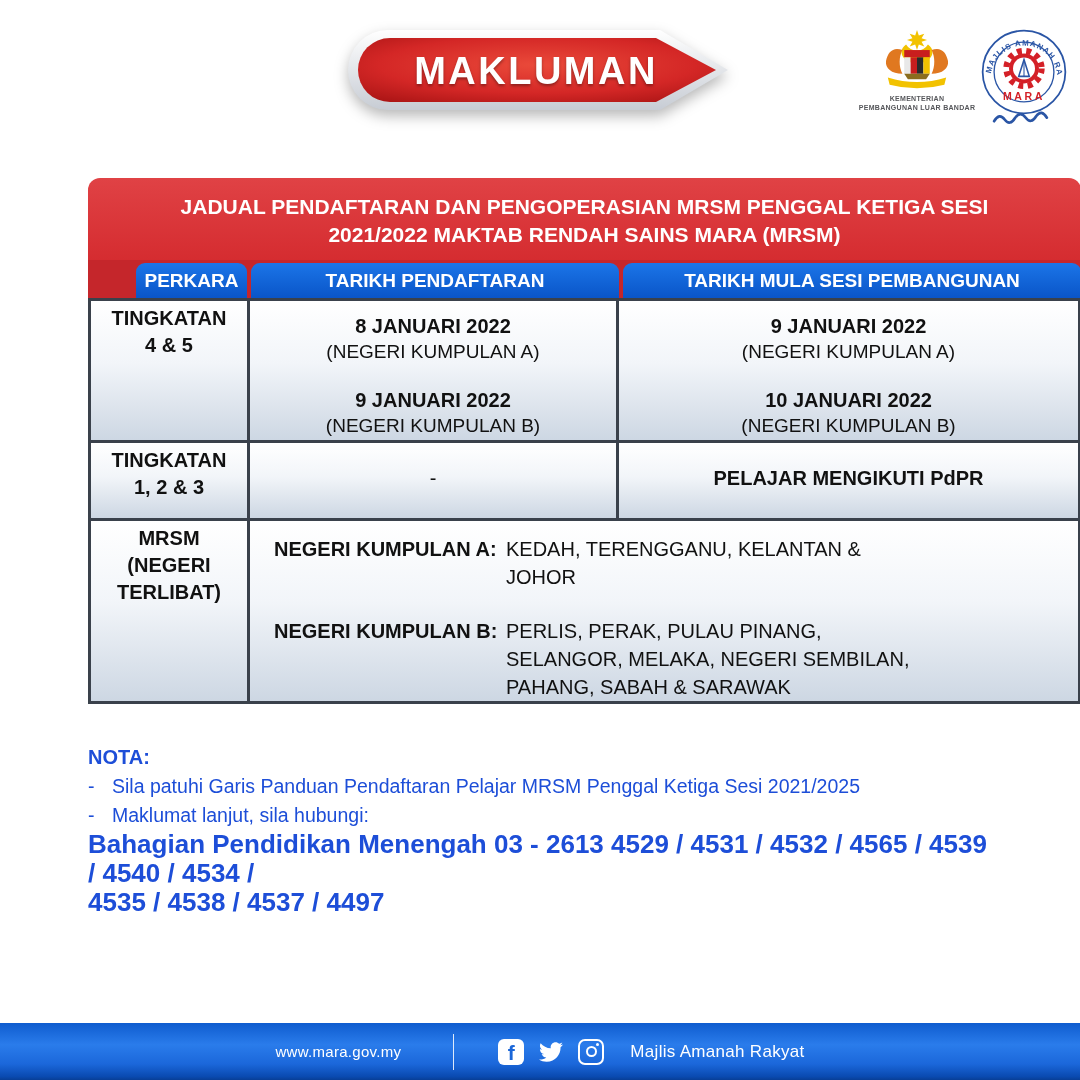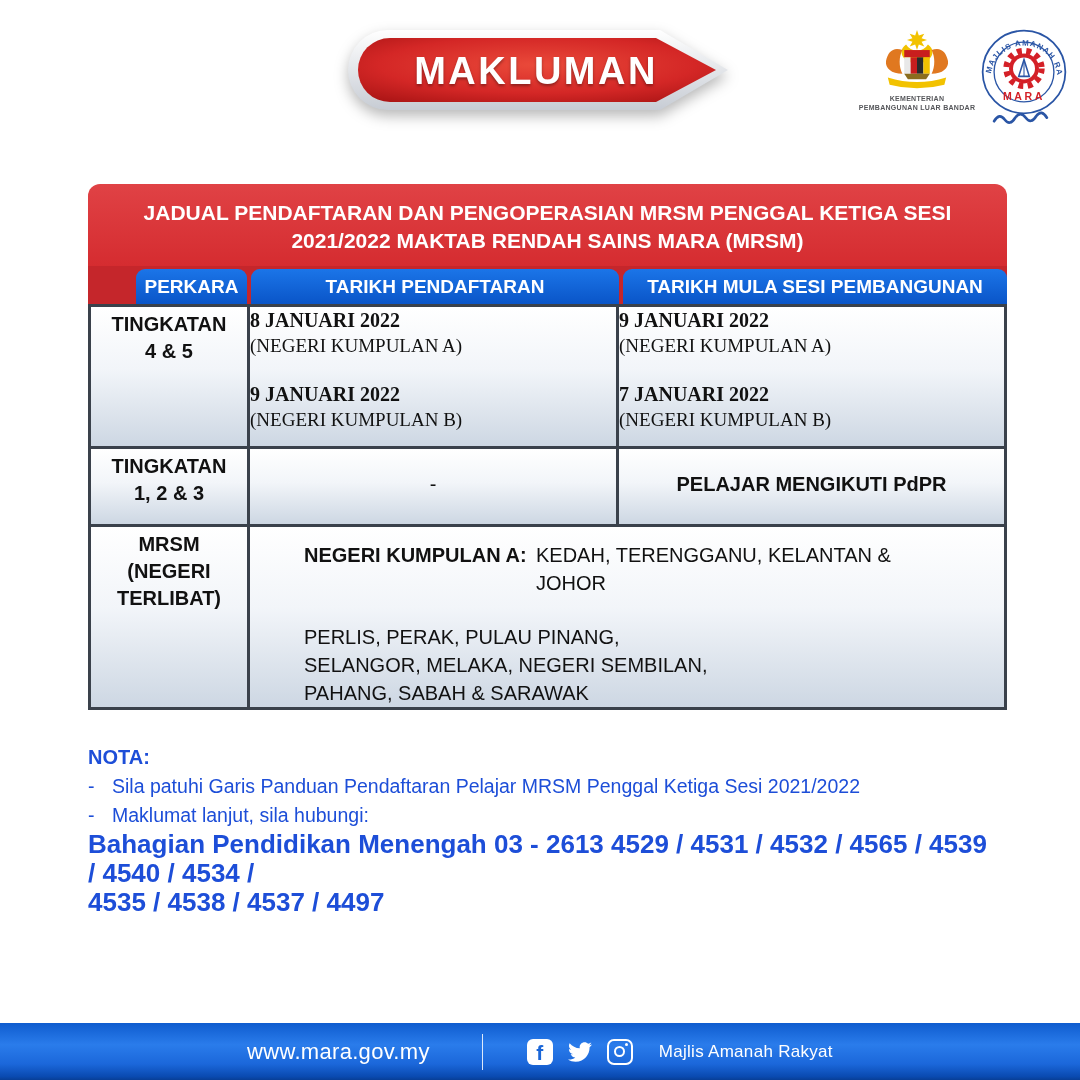--- a/index.html
+++ b/index.html
@@ -9,65 +9,65 @@
   
   .banner-wrap { position:absolute; left:348px; top:28px; }
   .banner-svg { filter: drop-shadow(0 6px 7px rgba(0,0,0,.28)); }
 
   .logo-ministry { position:absolute; left:858px; top:30px; width:118px; text-align:center; }
   .logo-ministry .crest { display:block; margin:0 auto; }
   .logo-ministry .crest-text { font-size:7px; font-weight:bold; color:#55565a; line-height:9px; letter-spacing:.3px; margin-top:2px; white-space:pre-line; }
   .logo-mara { position:absolute; left:980px; top:26px; width:88px; }
 
   
-  .sched { position:absolute; left:88px; top:184px; width:919px; }
+  .sched { position:absolute; left:88px; top:178px; width:993px; }
   .sched-title { background:linear-gradient(180deg,#e04245 0%, #d52c30 100%);
                  border-radius:12px 12px 0 0; height:82px; color:#ffffff;
                  font-weight:bold; font-size:21px; line-height:28px; text-align:center;
                  display:flex; align-items:center; justify-content:center; white-space:pre-line; padding-top:4px; }
   .colhead-strip { background:#c5262b; height:38px; display:grid; grid-template-columns:162px 372px 1fr; }
   .colhead { background:linear-gradient(180deg,#1b75e8 0%, #0a55c8 100%);
              border-radius:9px 9px 0 0; color:#fff; font-weight:bold; font-size:19px;
              display:flex; align-items:center; justify-content:center; margin-top:3px; }
   .colhead-strip .c1 { margin-right:3px;margin-left:48px; }
   .colhead-strip .c2 { margin-right:3px; margin-left:1px; }
   .colhead-strip .c3 { margin-left:1px; }
 
   .tbody { border:3px solid #3a414b; display:grid;
            grid-template-columns:159px 369px 1fr; grid-template-rows:142px 78px 180px; }
   .cell { background:linear-gradient(180deg,#ffffff 0%, #f2f5f9 45%, #cdd7e3 100%);
           overflow:hidden; color:#111; }
   .bR { border-right:3px solid #3a414b; }
   .bB { border-bottom:3px solid #3a414b; }
   .cell.perkara { text-align:center; font-weight:bold; font-size:20px; line-height:27px;
                   padding-top:4px; white-space:pre-line; }
-  .cell.dates { padding-top:0;font-family:Liberation Serif, serif; }
+  .cell.dates { text-align:center; padding-top:12px; }
   .date-line { font-weight:bold; font-size:20px; line-height:26px; }
   .group-line { font-size:19px; line-height:26px; }
   .date-block + .date-block { margin-top:22px; }
   .cell.center-txt { text-align:center; padding-top:24px; font-size:20px; }
   .cell.center-txt.bold { font-weight:bold; }
-  .cell.merged { grid-column:2 / 4; padding:14px 10px 0 54px; }
+  .cell.merged { grid-column:2 / 4; padding:14px 10px 0 24px; }
   .grp-row { display:flex; line-height:28px; font-size:20px; }
   .grp-row + .grp-row { margin-top:26px; }
   .grp-label { font-weight:bold; width:232px; flex:0 0 232px; }
   .grp-value { max-width:430px; }
 
   
   .nota { position:absolute; left:88px; top:743px; width:902px; color:#1d4ed8; }
   .nota-head { font-weight:bold; font-size:20px; line-height:29px; }
   .nota-bullet { display:flex; font-size:19.5px; line-height:29px; }
   .nota-bullet .dash { width:24px; flex:0 0 24px; }
   .nota-contact { font-weight:bold; font-size:26px; line-height:29px; white-space:pre-line; }
 
   
   .footer { position:absolute; left:0; bottom:0; width:1080px; height:57px;
             background:linear-gradient(180deg,#0f5ccf 0%, #2a7ceb 38%, #1b67da 72%, #0a4ab0 94%, #083e96 100%);
             display:flex; align-items:center; justify-content:center; }
-  .footer .site { color:#fff; font-size:22px; letter-spacing:.3px;text-align:center; }
+  .footer .site { color:#fff; font-size:15px; letter-spacing:.3px;text-align:center; }
   .footer .vdiv { width:1px; height:36px; background:rgba(255,255,255,.85); margin:0 44px 0 52px; }
   .social { display:flex; align-items:center; gap:13px; }
   .fb-icon { width:26px; height:26px; background:#fff; border-radius:6px; color:#1a66d8;
              font-weight:bold; font-size:21px; display:flex; align-items:flex-end; justify-content:center;
              line-height:24px; }
   .ig-icon { width:26px; height:26px; border:2.5px solid #fff; border-radius:7px; position:relative;
              display:flex; align-items:center; justify-content:center; }
   .ig-lens { width:11px; height:11px; border:2.5px solid #fff; border-radius:50%; }
   .ig-dot { position:absolute; top:2.5px; right:3px; width:3px; height:3px; background:#fff; border-radius:50%; }
   .footer .org { color:#fff; font-size:17px; margin-left:26px; letter-spacing:.3px; }
@@ -155,50 +155,51 @@
         <div class="date-line">9 JANUARI 2022</div>
         <div class="group-line">(NEGERI KUMPULAN B)</div>
       </div>
     </div>
     <div class="cell dates bB">
       <div class="date-block">
         <div class="date-line">9 JANUARI 2022</div>
         <div class="group-line">(NEGERI KUMPULAN A)</div>
       </div>
       <div class="date-block">
-        <div class="date-line">7 JANUARI 2022</div>
+        <div class="date-line">10 JANUARI 2022</div>
         <div class="group-line">(NEGERI KUMPULAN B)</div>
       </div>
     </div>
 
     <div class="cell perkara bR bB">TINGKATAN
 1, 2 &amp; 3</div>
     <div class="cell center-txt bR bB">-</div>
     <div class="cell center-txt bold bB">PELAJAR MENGIKUTI PdPR</div>
 
     <div class="cell perkara bR">MRSM
 (NEGERI
 TERLIBAT)</div>
     <div class="cell merged">
       <div class="grp-row">
         <div class="grp-label">NEGERI KUMPULAN A:</div>
         <div class="grp-value">KEDAH, TERENGGANU, KELANTAN &amp; JOHOR</div>
       </div>
       <div class="grp-row">
+        <div class="grp-label">NEGERI KUMPULAN B:</div>
         <div class="grp-value">PERLIS, PERAK, PULAU PINANG, SELANGOR, MELAKA, NEGERI SEMBILAN, PAHANG, SABAH &amp; SARAWAK</div>
       </div>
     </div>
   </div>
 </div>
 
 <div class="nota">
   <div class="nota-head">NOTA:</div>
   <div class="nota-bullet">
     <span class="dash">-</span>
-    <span>Sila patuhi Garis Panduan Pendaftaran Pelajar MRSM Penggal Ketiga Sesi 2021/2022</span>
+    <span>Sila patuhi Garis Panduan Pendaftaran Pelajar MRSM Penggal Ketiga Sesi 2021/2025</span>
   </div>
   <div class="nota-bullet">
     <span class="dash">-</span>
     <span>Maklumat lanjut, sila hubungi:</span>
   </div>
   <div class="nota-contact">Bahagian Pendidikan Menengah 03 - 2613 4529 / 4531 / 4532 / 4565 / 4539 / 4540 / 4534 /
 4535 / 4538 / 4537 / 4497</div>
 </div>
 
 <div class="footer">

